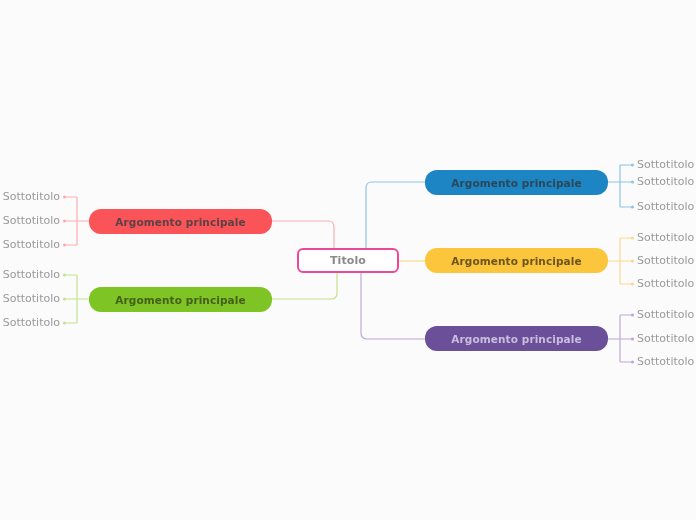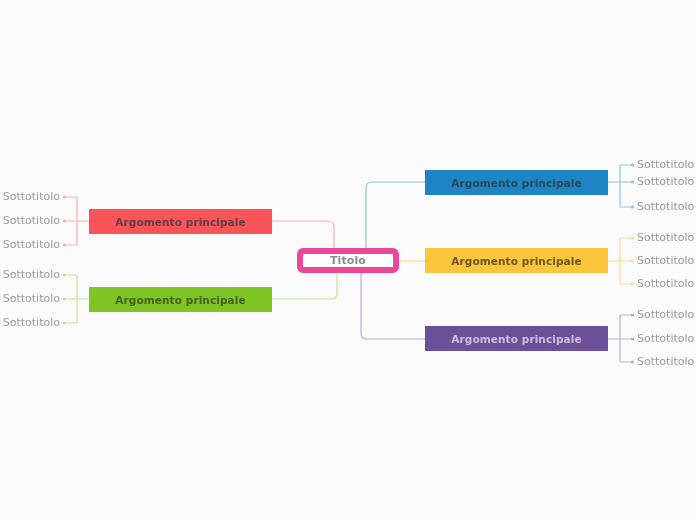--- a/index.html
+++ b/index.html
@@ -26,28 +26,29 @@
   }
   .node {
     position: absolute;
     box-sizing: border-box;
     display: flex;
     align-items: center;
     justify-content: center;
     font-weight: bold;
     letter-spacing: 0.1px;
     white-space: nowrap;
+    border-radius: 12px;
   }
   .root-node {
     left: 297px;
     top: 248px;
     width: 102px;
     height: 25px;
     background: #ffffff;
-    border: 6px solid #ec4899;
+    border: 2px solid #ec4899;
     border-radius: 6px;
     color: #8a8a8a;
     font-size: 11px;
   }
   .topic {
     width: 183px;
     height: 25px;
     font-size: 10.5px;
   }
   .topic-blue   { left: 425px; top: 170px; background: #1e85c4; color: #2b4758; }

